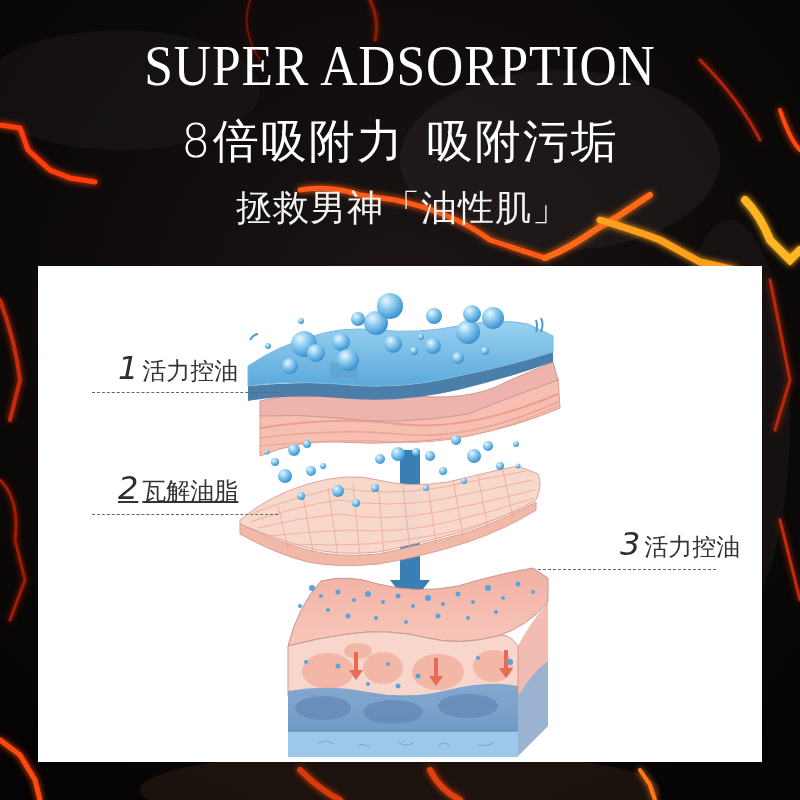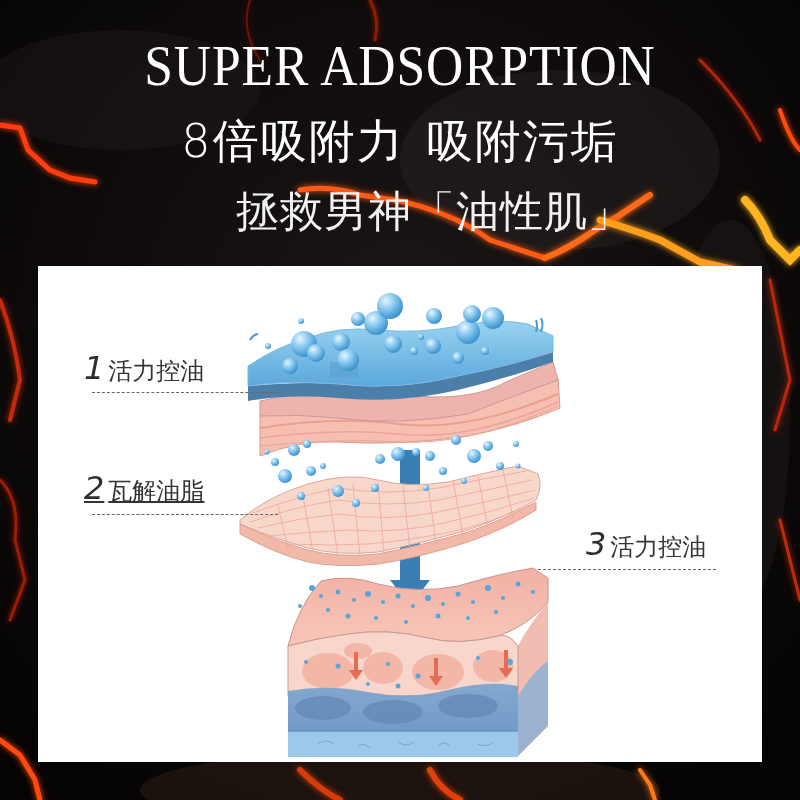--- a/index.html
+++ b/index.html
@@ -6,24 +6,24 @@
   body { width:800px; height:800px; overflow:hidden; background:#050303; font-family:"Liberation Sans", sans-serif; }
   .stage { position:relative; width:800px; height:800px; overflow:hidden; background:#0f172a; }
   .bg-svg { position:absolute; left:0; top:0; width:800px; height:800px; }
   .title-en { position:absolute; left:0; top:38px; width:800px; text-align:center; color:#ffffff;
     font-family:"Liberation Serif", serif; font-size:56px; letter-spacing:1px; line-height:1;
     transform:scaleX(0.92); transform-origin:center; font-weight:normal; }
   .title-cn { position:absolute; left:0; top:118px; width:800px; text-align:center; color:#ffffff;
     font-family:"DejaVu Sans", sans-serif; font-size:46px; font-weight:300; line-height:1; letter-spacing:2px; }
   .title-cn .gap { display:inline-block; width:22px; }
   .subtitle { position:absolute; left:236px; top:190px; color:#f2f2f2; font-family:Liberation Serif, serif;
-    font-size:43px; line-height:1; letter-spacing:1px; }
+    font-size:36px; line-height:1; letter-spacing:1px; }
   .panel { position:absolute; left:38px; top:266px; width:724px; height:496px; background:#ffffff; overflow:hidden; }
   .illus { position:absolute; left:0; top:0; width:724px; height:496px; }
-  .label { position:absolute; color:#333; font-family:"DejaVu Sans", sans-serif; font-size:24px; line-height:1; white-space:nowrap; font-weight:300; }
+  .label { position:absolute; color:#333; font-family:"DejaVu Sans", sans-serif; font-size:24px; line-height:1; white-space:nowrap; font-weight:300;margin-left:34px; }
   .label .num { font-family:"DejaVu Sans", sans-serif; font-style:italic; font-size:32px; font-weight:300; margin-right:4px; color:#2e2e2e; }
   .dash { position:absolute; height:0; border-top:1px dashed #666; }
 </style>
 </head>
 <body>
 
 <div class="stage">
 
   <svg class="bg-svg" viewBox="0 0 800 800">
     <defs>

